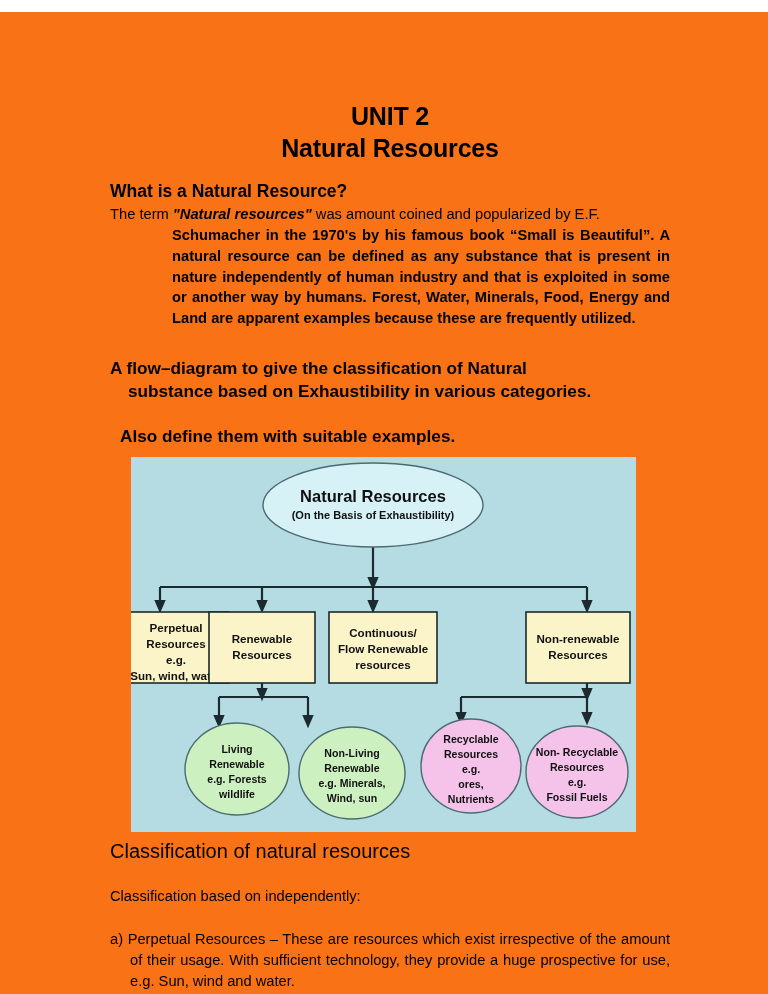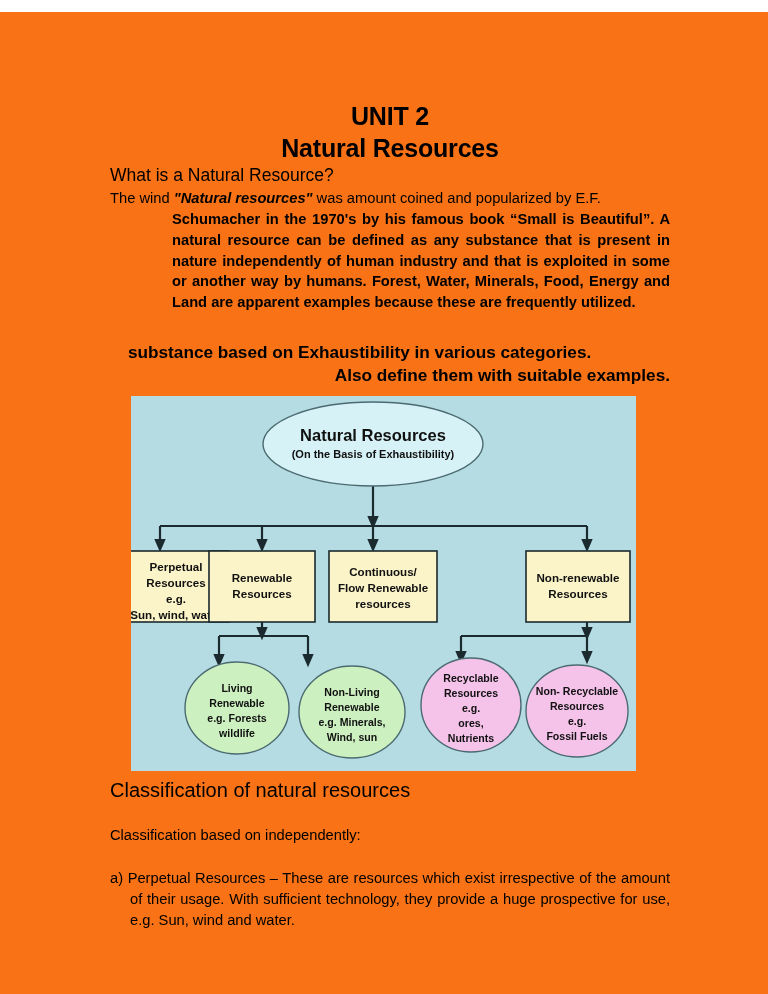--- a/index.html
+++ b/index.html
@@ -38,22 +38,22 @@
     letter-spacing: -0.2px;
     margin: 0;
   }
   .doc-title .line2 {
     display: block;
     font-size: 25px;
   }
 
   .section-heading {
     font-size: 17.5px;
-    font-weight: normal;
-    margin: 1px 0 0 0;
+    font-weight: bold;
+    margin: 17px 0 0 0;
     line-height: 1.25;
   }
 
   .para {
     font-size: 14.7px;
     line-height: 1.42;
     text-align: justify;
     margin: 1px 0 0 0;
   }
   .para .indent-block {
@@ -68,21 +68,21 @@
   }
 
   .flow-heading {
     font-size: 17.2px;
     font-weight: bold;
     line-height: 1.34;
     margin: 28px 0 0 0;
   }
   .flow-heading .l1 { display: block; }
   .flow-heading .l2 { display: block; padding-left: 18px; }
-  .flow-heading .l3 { display: block; text-align: right; padding-left: 10px;}
+  .flow-heading .l3 { display: block; text-align: left; padding-left: 10px; margin-top: 22px;}
 
   
   .diagram-wrap {
     position: relative;
     margin-top: 9px;
     margin-left: 21px;
     width: 505px;
     height: 375px;
   }
   .diagram-svg { display: block; }
@@ -125,25 +125,26 @@
   <div class="content">
 
     <h1 class="doc-title">
       <span>UNIT 2</span>
       <span class="line2">Natural Resources</span>
     </h1>
 
     <h2 class="section-heading">What is a Natural Resource?</h2>
 
     <p class="para">
-      <span>The wind </span><b>"Natural resources"</b><span> was amount coined and popularized by E.F.</span>
+      <span>The term </span><b>"Natural resources"</b><span> was amount coined and popularized by E.F.</span>
       <span class="indent-block">Schumacher in the 1970's by his famous book “Small is Beautiful”. A natural resource can be defined as any substance that is present in nature independently of human industry and that is exploited in some or another way by humans. Forest, Water, Minerals, Food, Energy and Land are apparent examples because these are frequently utilized.</span>
     </p>
 
     <h2 class="flow-heading">
+      <span class="l1">A flow–diagram to give the classification of Natural</span>
       <span class="l2">substance based on Exhaustibility in various categories.</span>
       <span class="l3">Also define them with suitable examples.</span>
     </h2>
 
     <div class="diagram-wrap">
       <svg class="diagram-svg" width="505" height="375" viewBox="0 0 505 375" xmlns="http://www.w3.org/2000/svg">
         <defs>
           <marker id="arrowhead" markerWidth="7" markerHeight="7" refX="3.2" refY="3" orient="auto" markerUnits="strokeWidth">
             <path d="M0,0.4 L6,3 L0,5.6 z" fill="#1b2a2e"></path>
           </marker>

